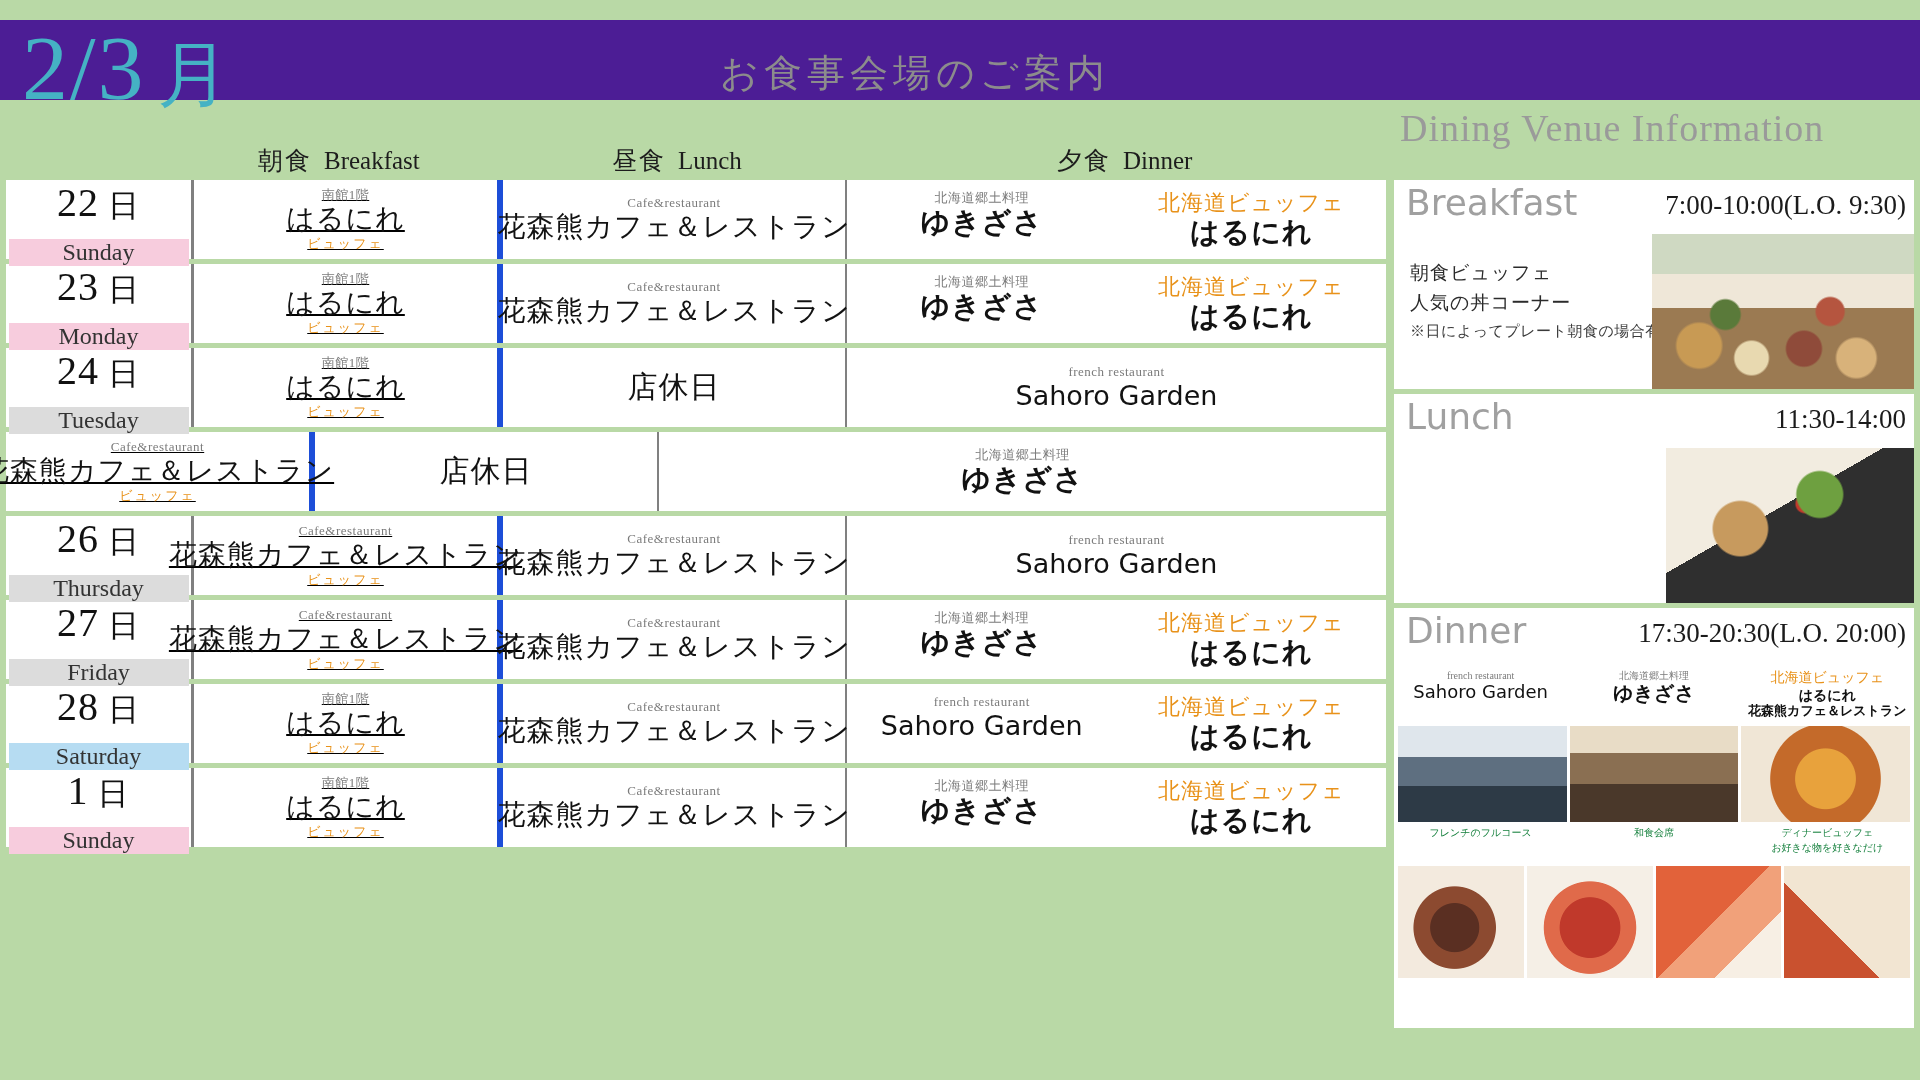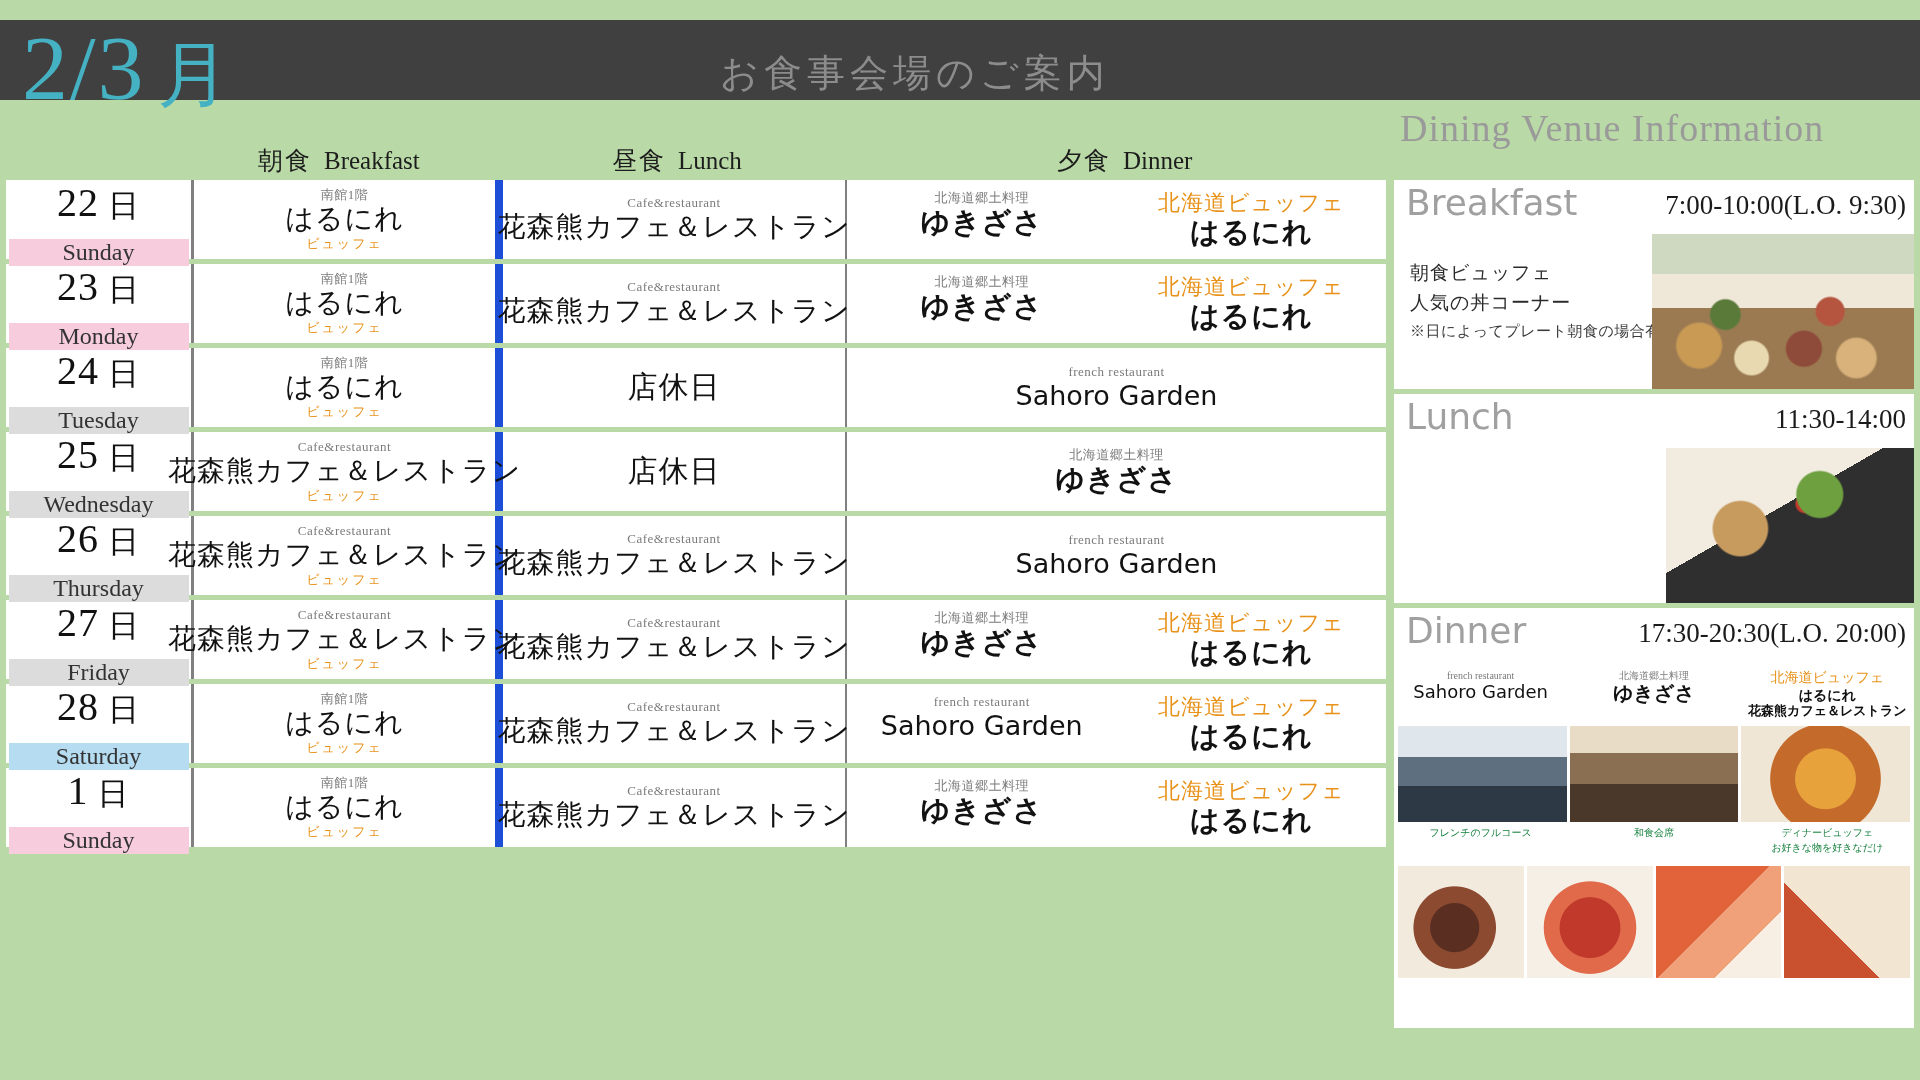--- a/index.html
+++ b/index.html
@@ -7,21 +7,21 @@
     width: 1920px; height: 1080px;
     background: #b9d9a6;
     font-family: "Liberation Serif", serif;
     overflow: hidden;
   }
   #page { position: relative; width: 1920px; height: 1080px; background: #b9d9a6; }
 
   
   .header-band {
     position: absolute; left: 0; top: 20px; width: 1920px; height: 80px;
-    background: #404040;
+    background: #4c1d95;
   }
   .date-big {
     position: absolute; left: 22px; top: 2px;
     font-family: "Liberation Serif", serif;
     font-size: 92px; line-height: 1;
     color: #45b2c4; letter-spacing: 2px;
     white-space: nowrap;
   }
   .date-big .mon { font-size: 72px; margin-left: 12px; }
   .title-jp {
@@ -79,21 +79,21 @@
     display: flex; align-items: center; justify-content: center;
     font-size: 24px; color: #333;
     margin-top: 12px;
   }
 
   .cell-meal {
     position: relative;
     display: flex; flex-direction: column;
     align-items: center; justify-content: center;
   }
-  .cell-breakfast { width: 309px; flex: 0 0 309px; border-right: 8px solid #1d4ed8; }
+  .cell-breakfast { width: 309px; flex: 0 0 309px; border-right: 6px solid #1d4ed8; text-decoration: underline; }
   .cell-lunch     { width: 344px; flex: 0 0 344px; border-right: 2px solid #808080; }
   .cell-dinner    { flex: 1 1 auto; flex-direction: row; justify-content: space-around; }
 
   .venue { display: flex; flex-direction: column; align-items: center; line-height: 1.08; }
   .venue .sup {
     font-size: 13px; color: #7b7b7b; letter-spacing: .5px;
     white-space: nowrap; margin-bottom: 2px;
   }
   .venue .sup.hl { color: #e8921a; font-size: 22px; letter-spacing: 1px; }
   .venue .name {
@@ -295,24 +295,20 @@
         <div class="cell-meal cell-dinner">
           <div class="dcell-inner">
             <div class="venue ">
               <span class="sup ">french restaurant</span>
               <span class="name latin">Sahoro Garden</span>
             </div>
           </div>
         </div>
       </div>
       <div class="row">
-        <div class="cell-day">
-          <div class="day-num">25<span class="ri">日</span></div>
-          <div class="daybadge" style="background:#dcdcdc">Wednesday</div>
-        </div>
         <div class="cell-meal cell-breakfast">
           <div class="venue ">
             <span class="sup ">Cafe&amp;restaurant</span>
             <span class="name mincho">花森熊カフェ＆レストラン</span>
             <span class="sub">ビュッフェ</span>
           </div>
         </div>
         <div class="cell-meal cell-lunch">
           <div class="venue closed">
             <span class="name mincho">店休日</span>

